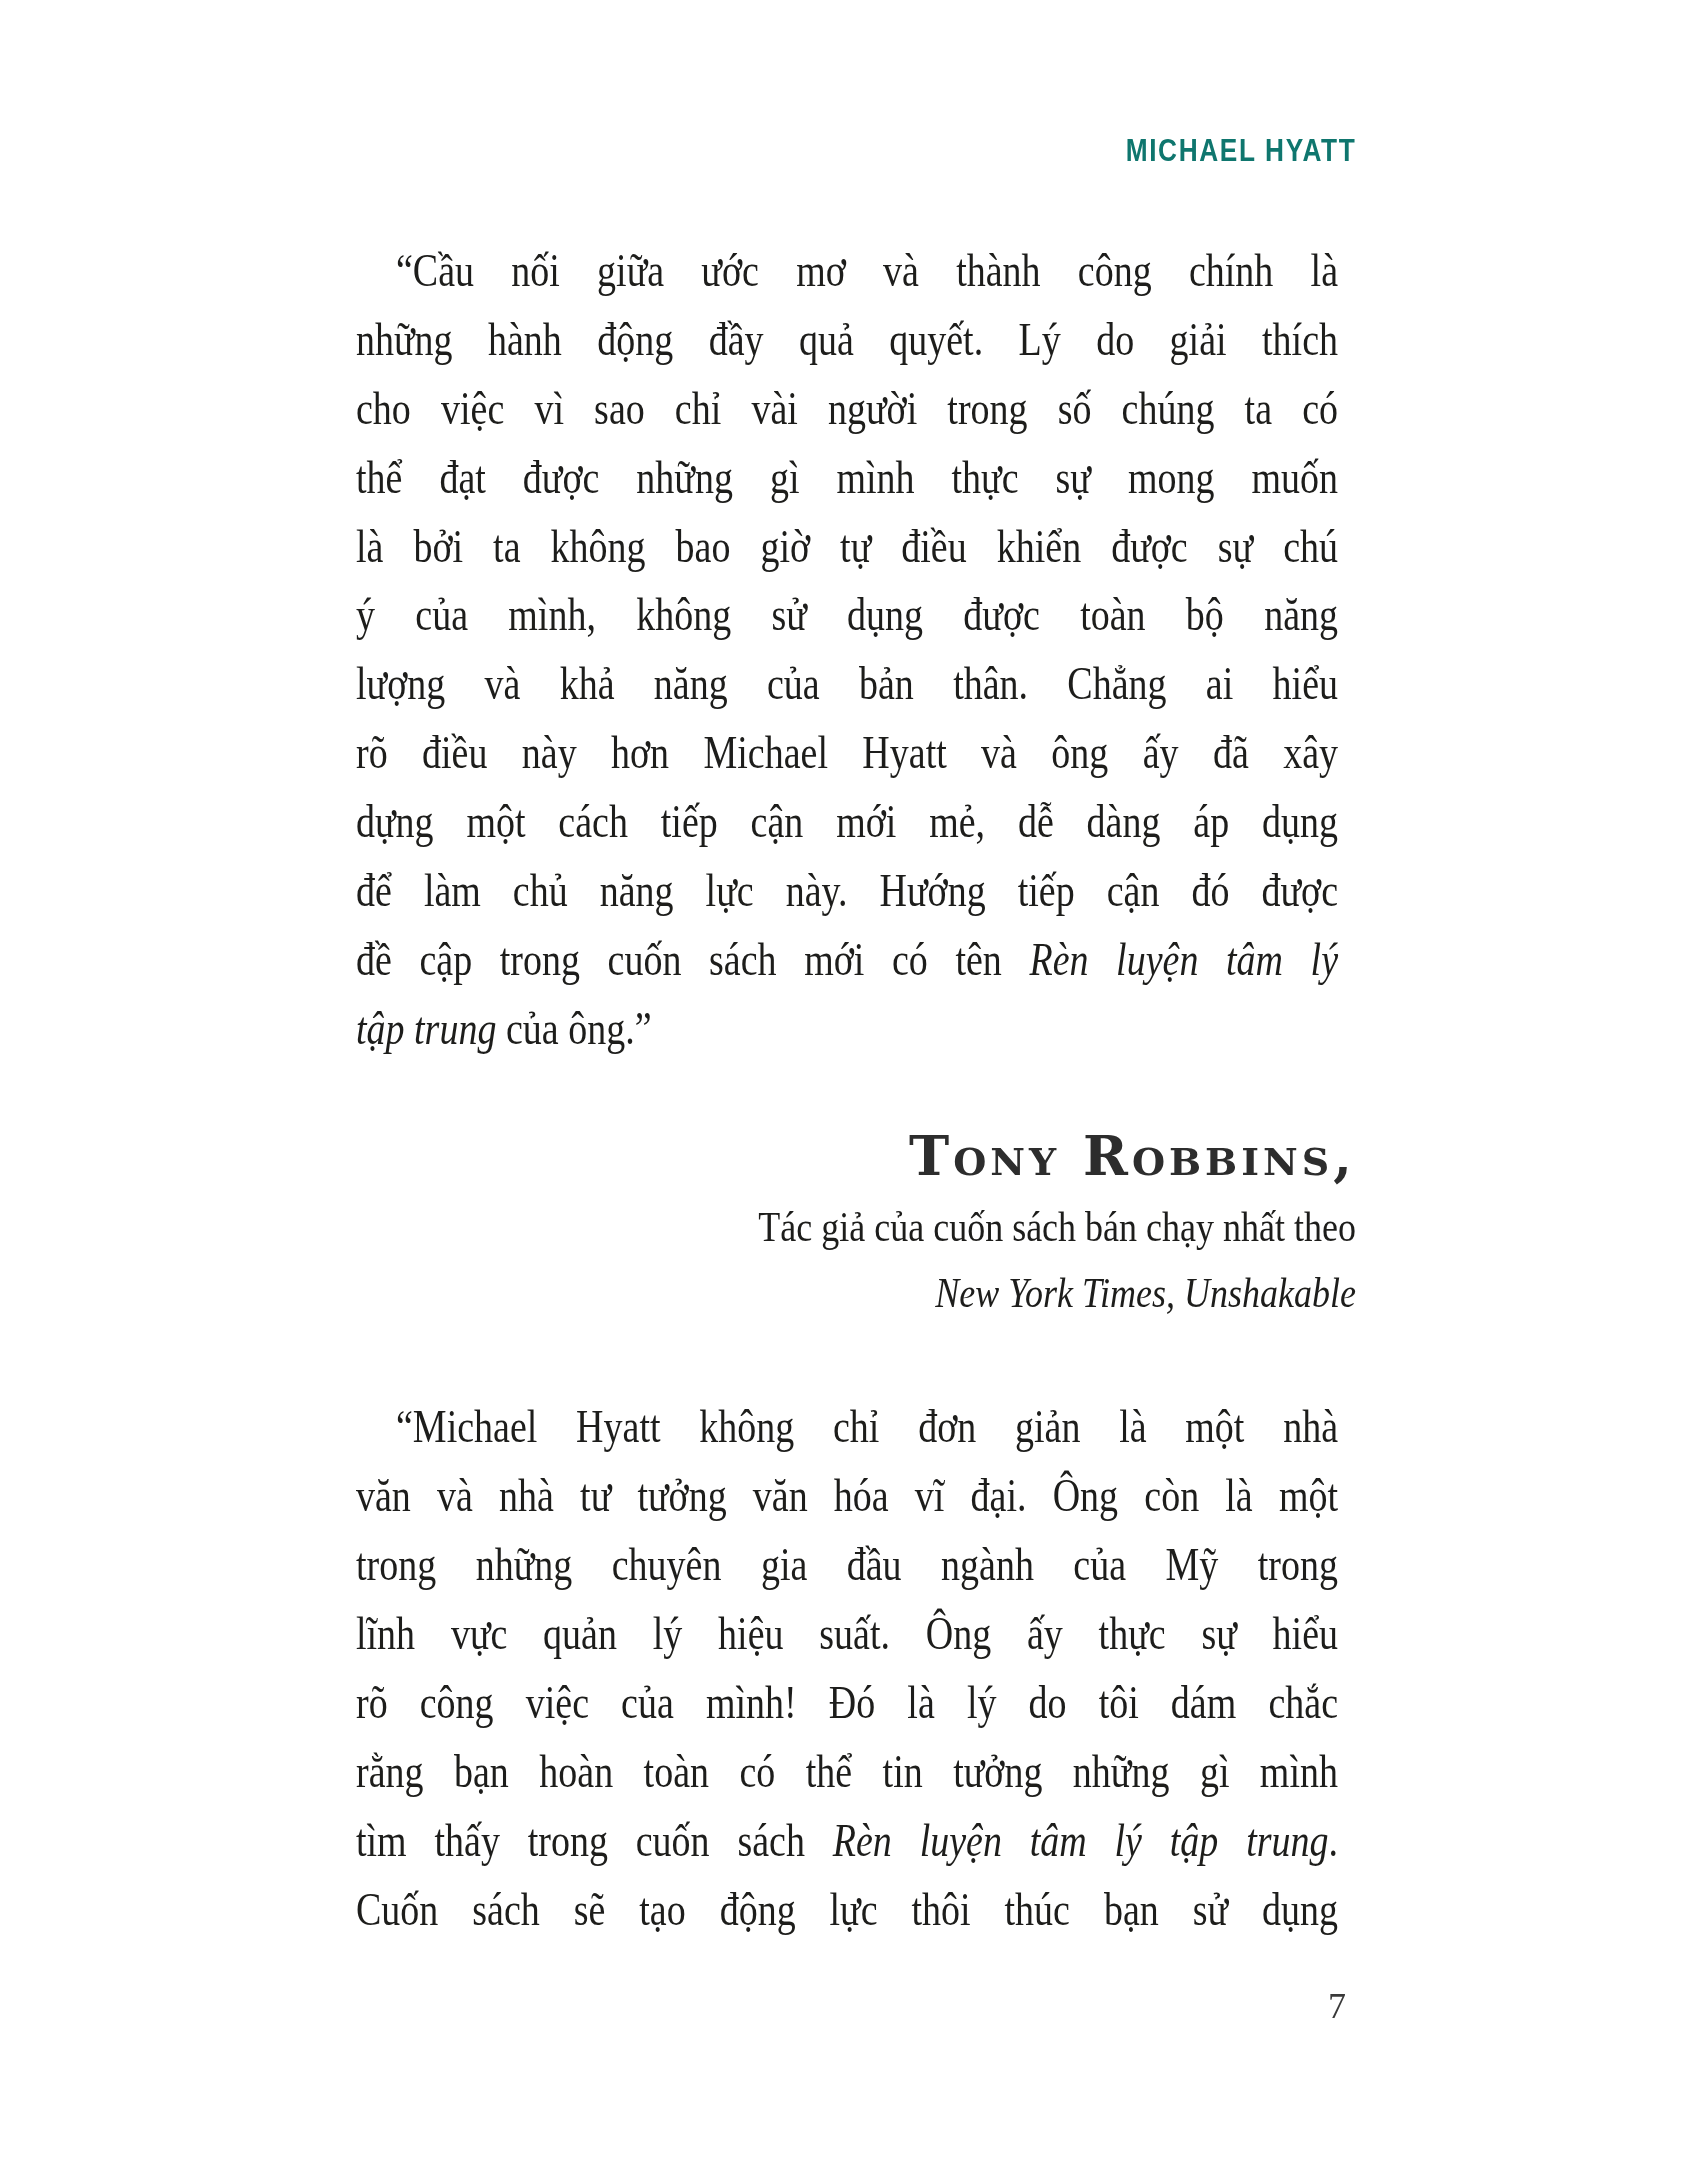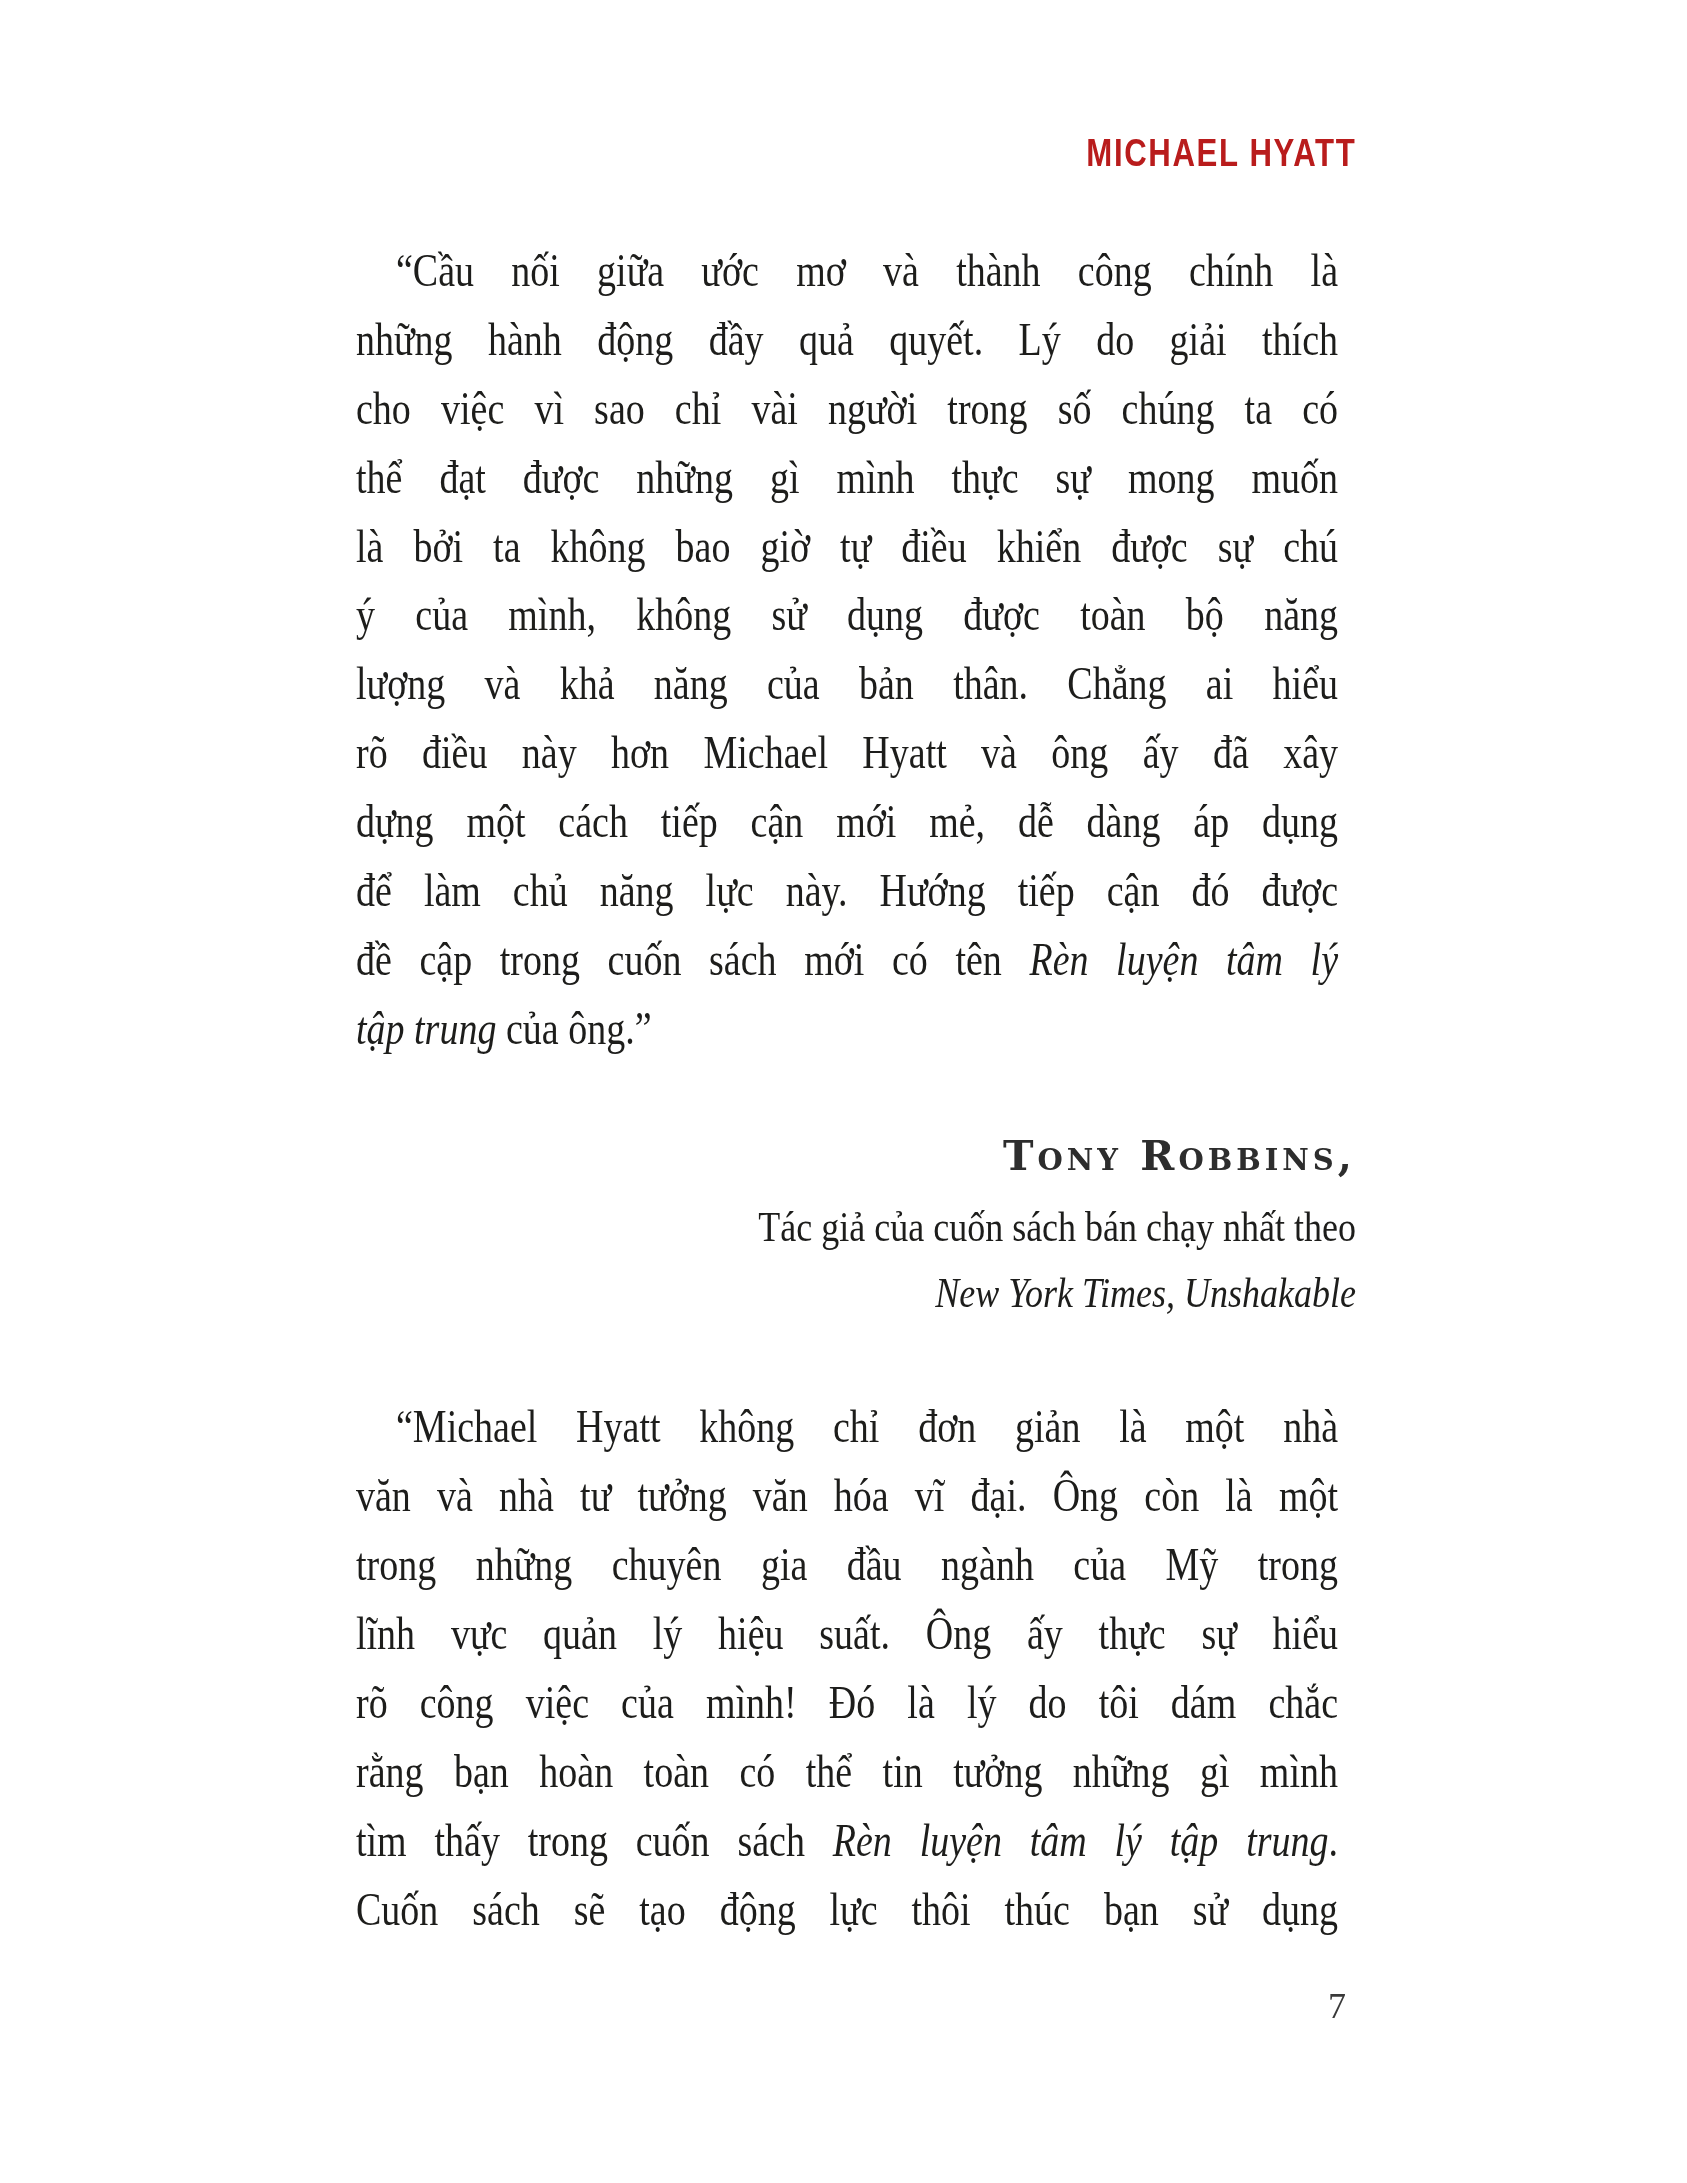--- a/index.html
+++ b/index.html
@@ -2,38 +2,38 @@
 <html style="font-size:10.6px"><head>
 <meta charset="utf-8">
 <style>
   html,body{margin:0;padding:0;background:#ffffff;}
   .page{
     position:relative;width:1687px;height:2183px;background:#ffffff;
     font-family:"Liberation Serif","DejaVu Serif",serif;color:#1d1d1b;overflow:hidden;
   }
   .running-head{
     position:absolute;top:132px;right:331px;
-    font-family:"Liberation Sans",sans-serif;font-weight:bold;font-size:38px;
-    letter-spacing:2px;color:#b91c1c;
+    font-family:"Liberation Sans",sans-serif;font-weight:bold;font-size:32px;
+    letter-spacing:2px;color:#0f766e;
   }
   .condense{display:inline-block;transform:scaleX(0.82);transform-origin:100% 50%;}
   .textblock{position:absolute;left:356px;width:982px;}
   #quote1{top:236px;}
   #quote2{top:1393px;}
   .line{
     height:69px;line-height:69px;font-size:38px;
     text-align:justify;text-align-last:justify;
     transform:scaleY(1.2);
   }
   .line.first{padding-left:40px;}
   .line.nojust{text-align:left;text-align-last:left;}
   .it{font-style:italic;}
   .attribution{position:absolute;left:374px;width:982px;top:1118px;text-align:right;}
   .attr-name{
-    display:block;line-height:76px;font-size:41px;font-weight:700;
+    display:block;line-height:76px;font-size:54px;font-weight:700;
     font-family:"DejaVu Serif",serif;font-variant:small-caps;letter-spacing:4px;color:#2d2d2d;
   }
   .attr-role{display:block;line-height:66px;font-size:36px;transform:scaleY(1.18);}
   .attr-source{display:block;line-height:66px;font-size:36px;font-style:italic;transform:scaleY(1.18);}
   .page-number{
     position:absolute;top:1985px;right:341px;font-size:36px;color:#3a3a3a;
     font-family:"Liberation Serif",serif;
   }
 </style>
 </head>

